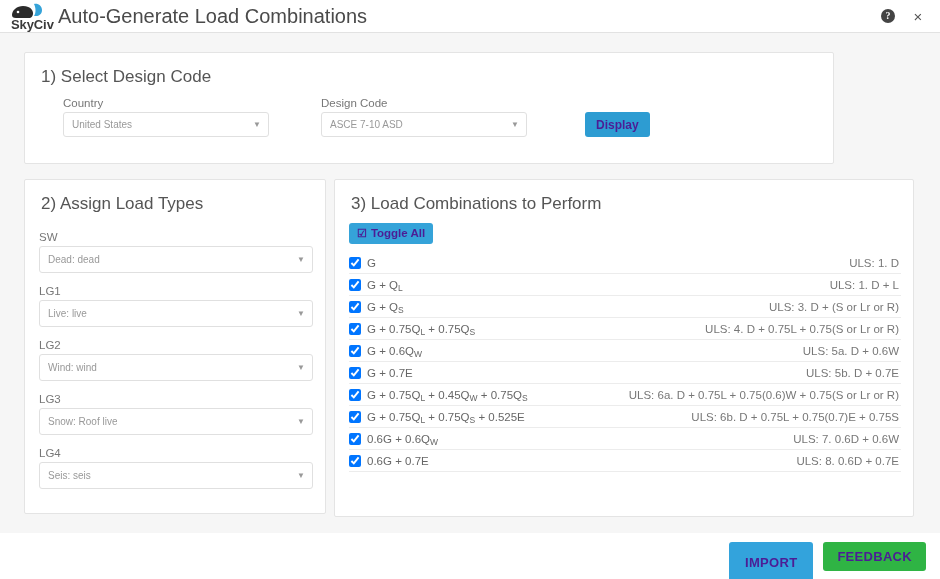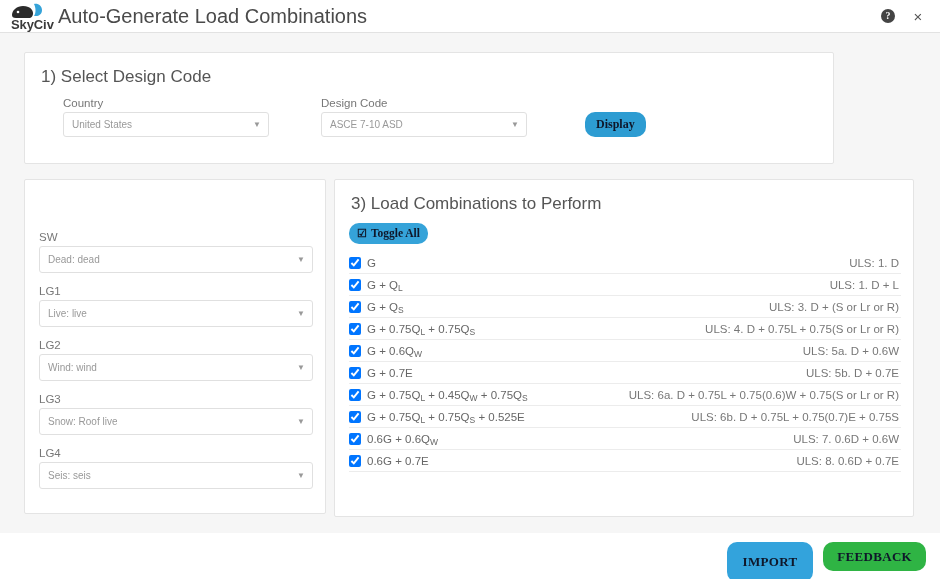--- a/index.html
+++ b/index.html
@@ -146,24 +146,24 @@
     left: 38px; top: 44px;
     display: flex;
     align-items: flex-end;
     gap: 4px;
   }
   .dc-field-country { width: 206px; }
   .dc-field-code { width: 206px; margin-left: 48px; }
 
   .btn {
     border: none;
-    border-radius: 10px;
-    color: #0f172a;
+    border-radius: 3px;
+    color: #4c1d95;
     cursor: pointer;
-    font-family: Liberation Serif, serif;
+    font-family: Liberation Sans, sans-serif;
   }
   .btn-display {
     background: #2d9cd2;
     font-size: 12px;
     font-weight: bold;
     height: 25px;
     padding: 0 11px;
     margin-left: 54px;
   }
 
@@ -307,20 +307,21 @@
           <span class="select-value">ASCE 7-10 ASD</span>
           <span class="select-caret">▼</span>
         </div>
       </div>
 
       <button class="btn btn-display">Display</button>
     </div>
   </div>
 
   <div class="panel" id="panel-load-types">
+    <h2 class="panel-title">2) Assign Load Types</h2>
     <div class="lt-fields" id="load-type-fields">
         <div class="lt-field">
           <span class="field-label">SW</span>
           <div class="select-box">
             <span class="select-value">Dead: dead</span>
             <span class="select-caret">▼</span>
           </div>
         </div>
         <div class="lt-field">
           <span class="field-label">LG1</span>

